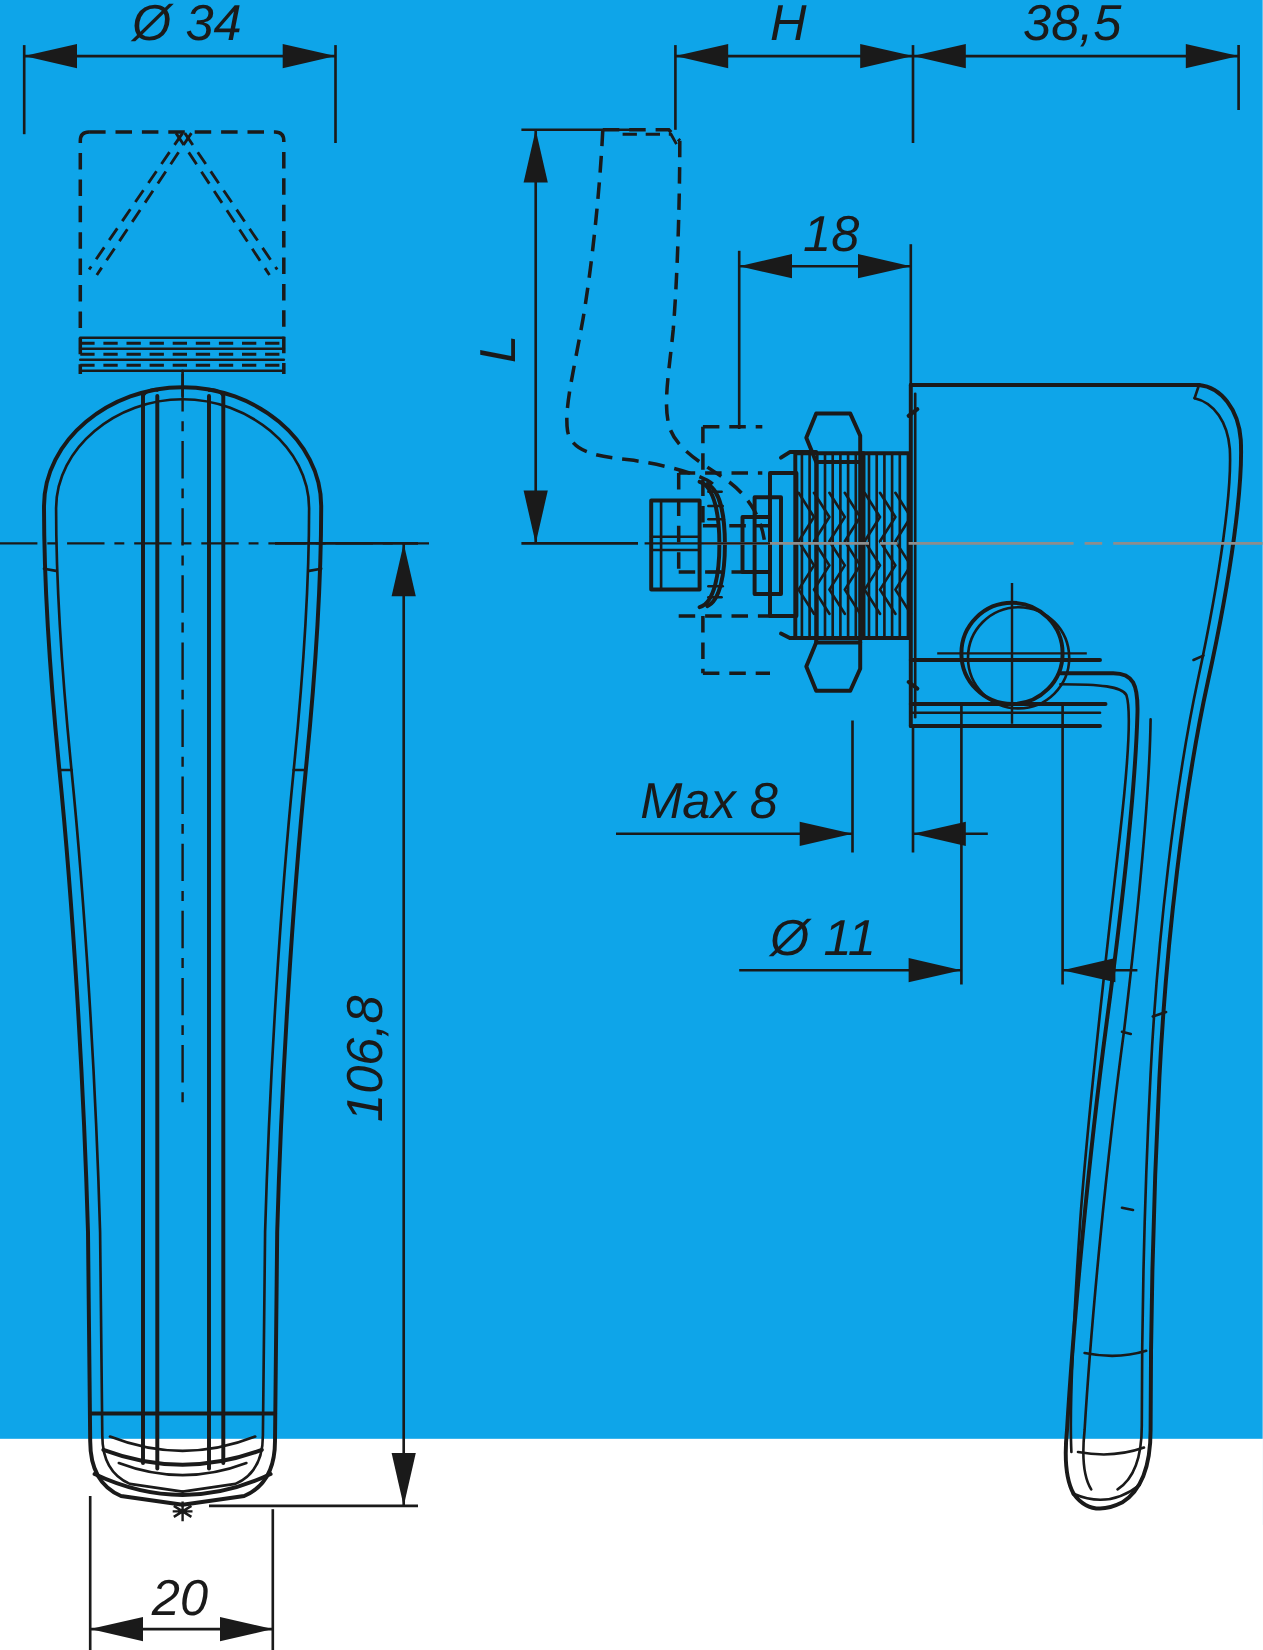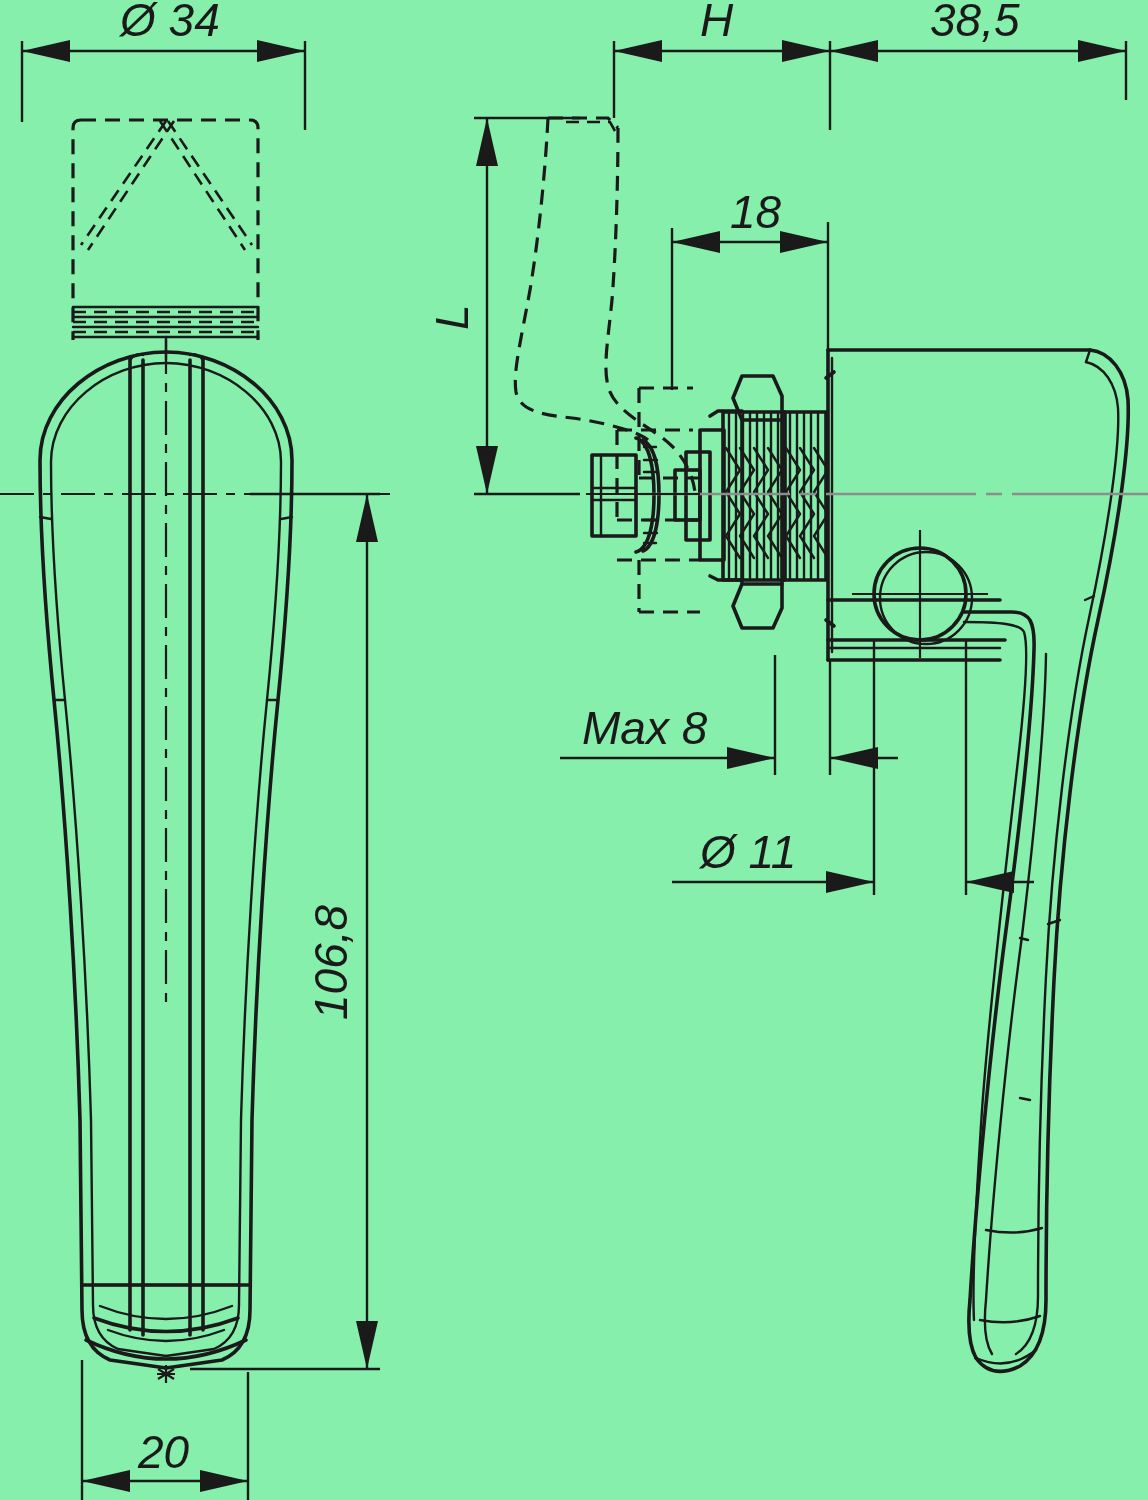--- a/index.html
+++ b/index.html
@@ -9,22 +9,22 @@
   }
   body {
     width: 1148px;
     height: 1500px;
     font-family: "Liberation Sans", sans-serif;
     overflow: hidden;
   }
   #drawing-root {
     position: relative;
     width: 1148px;
-    height: 1500px;
-    background: #86efac;
+    height: 1308px;
+    background: #0ea5e9;
   }
   svg#technical-drawing {
     display: block;
     width: 1148px;
     height: 1500px;
   }
   .obj      { fill: none; stroke: #1a1a1a; stroke-width: 3.6; stroke-linejoin: round; stroke-linecap: round; }
   .obj-thin { fill: none; stroke: #1a1a1a; stroke-width: 2.4; stroke-linejoin: round; stroke-linecap: round; }
   .hidden-l { fill: none; stroke: #1a1a1a; stroke-width: 3.2; stroke-dasharray: 15 9; stroke-linecap: butt; }
   .hidden-s { fill: none; stroke: #1a1a1a; stroke-width: 2.6; stroke-dasharray: 13 8; stroke-linecap: butt; }

